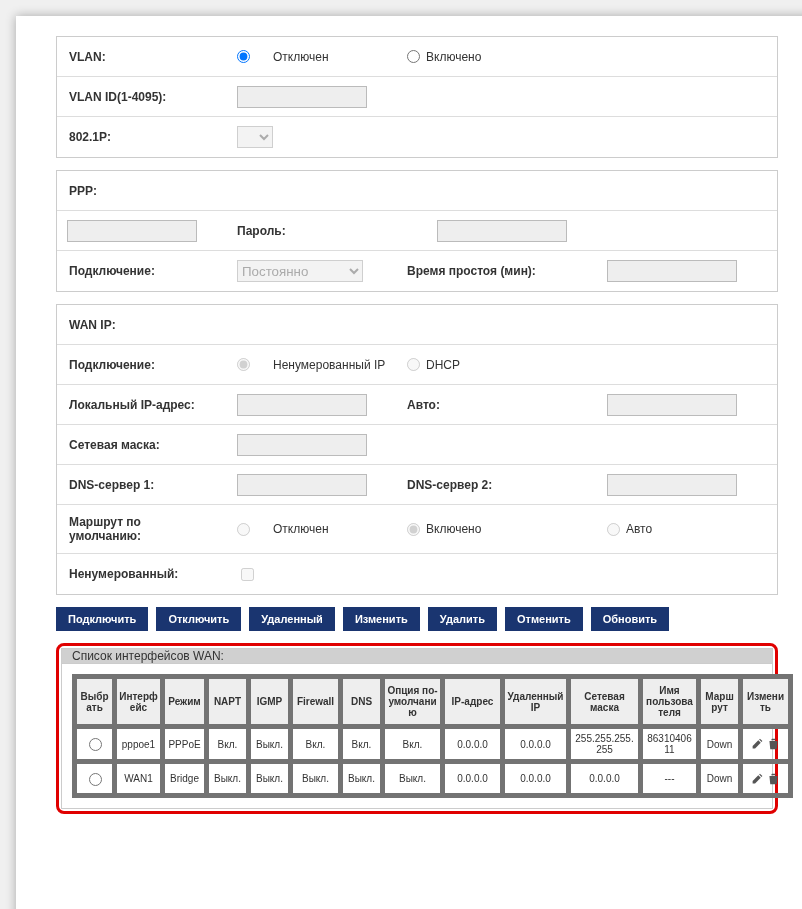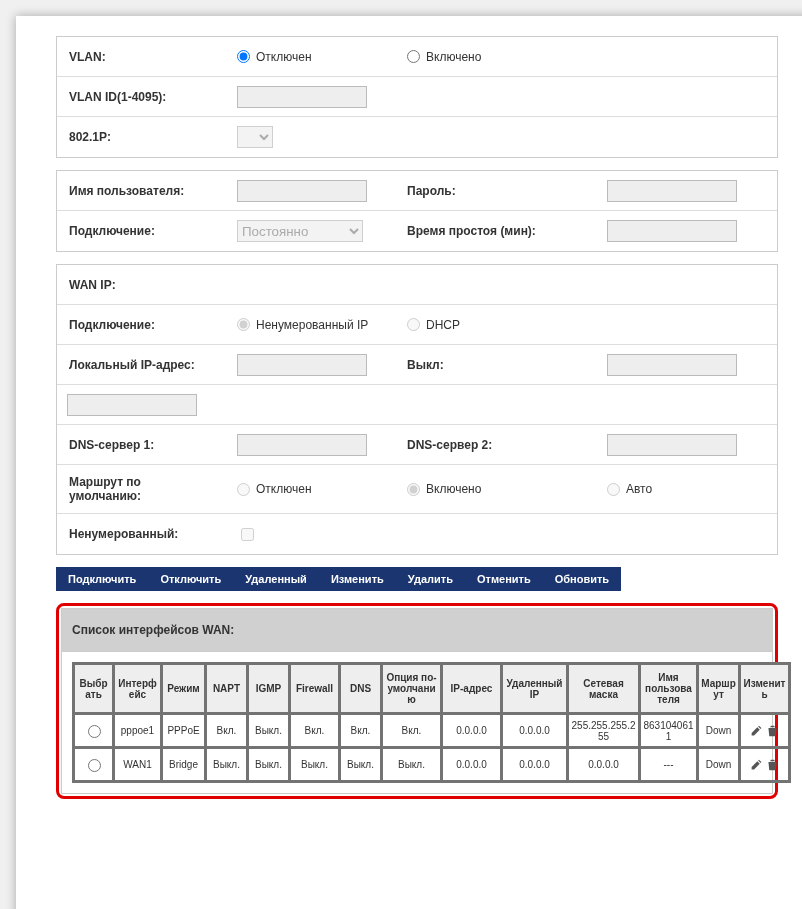--- a/index.html
+++ b/index.html
@@ -34,21 +34,21 @@
     width: 170px;
     padding: 10px 12px;
     font-weight: bold;
     color: #333;
   }
   .cell-a {
     width: 170px;
     padding: 8px 10px;
     display:flex;
     align-items:center;
-    gap:6px;
+    gap:23px;
   }
   .cell-b {
     width: 200px;
     padding: 8px 10px;
     display:flex;
     align-items:center;
     gap:6px;
     font-weight:bold;
   }
   .cell-c {
@@ -69,52 +69,53 @@
     height: 22px;
     border: 1px solid #bbb;
     background: #eee;
     color:#888;
   }
   .select-short { width: 36px; }
   .select-wide { width: 126px; }
   .radio { margin:0; }
   .btn-row {
     display:flex;
+    gap:8px;
     margin: 8px 0 12px 0;
   }
   .btn {
     background: #1a3570;
     color: #fff;
     font-weight: bold;
     font-size: 11px;
     padding: 6px 12px;
     border: none;
     text-align:center;
     cursor:pointer;
   }
   .highlight-box {
     border: 3px solid #e00000;
     border-radius: 8px;
     padding: 2px;
     margin-top:10px;
   }
   .list-title {
     background: #d0d0d0;
-    padding: 14px 10px;
-    font-weight: bold;
+    padding: 0 10px;
+    font-weight: normal;
     border:1px solid #ccc;
   }
   .list-wrap { padding:10px; background:#fff; border:1px solid #ccc; border-top:none;}
   table.list {
     width: 100%;
     border-collapse: collapse;
     table-layout: fixed;
   }
   table.list th, table.list td {
-    border: 3px solid #737373;
+    border: 5px solid #737373;
     padding: 4px 2px;
     text-align: center;
     font-size: 10px;
     word-wrap: break-word;
     overflow-wrap: break-word;
   }
   table.list th {
     background: #eee;
     font-weight: bold;
     vertical-align: middle;
@@ -155,21 +156,23 @@
     <div class="row">
       <div class="cell-label">802.1P:</div>
       <div class="cell-a">
           <select class="select-short" disabled=""><option></option></select>
         </div>
     </div>
   </div>
 
   <div class="section">
     <div class="row">
-      <div class="cell-label">Имя пользователя:</div>
+      <div class="cell-label">PPP:</div>
+    </div>
+    <div class="row">
       <div class="cell-a">
           <input type="text" disabled="" style="">
         </div>
       <div class="cell-b">Пароль:</div>
       <div class="cell-c">
           <input type="text" disabled="" style="">
         </div>
     </div>
     <div class="row">
       <div class="cell-label">Подключение:</div>
@@ -196,26 +199,27 @@
       <div class="cell-b" style="font-weight:normal">
         <input type="radio" class="radio" disabled="" style="">
         <span>DHCP</span>
       </div>
     </div>
     <div class="row">
       <div class="cell-label">Локальный IP-адрес:</div>
       <div class="cell-a">
           <input type="text" disabled="" style="">
         </div>
-      <div class="cell-b">Выкл:</div>
-      <div class="cell-c">
-          <input type="text" disabled="" style="">
-        </div>
-    </div>
-    <div class="row">
+      <div class="cell-b">Авто:</div>
+      <div class="cell-c">
+          <input type="text" disabled="" style="">
+        </div>
+    </div>
+    <div class="row">
+      <div class="cell-label">Сетевая маска:</div>
       <div class="cell-a">
           <input type="text" disabled="" style="">
         </div>
     </div>
     <div class="row">
       <div class="cell-label">DNS-сервер 1:</div>
       <div class="cell-a">
           <input type="text" disabled="" style="">
         </div>
       <div class="cell-b">DNS-сервер 2:</div>

